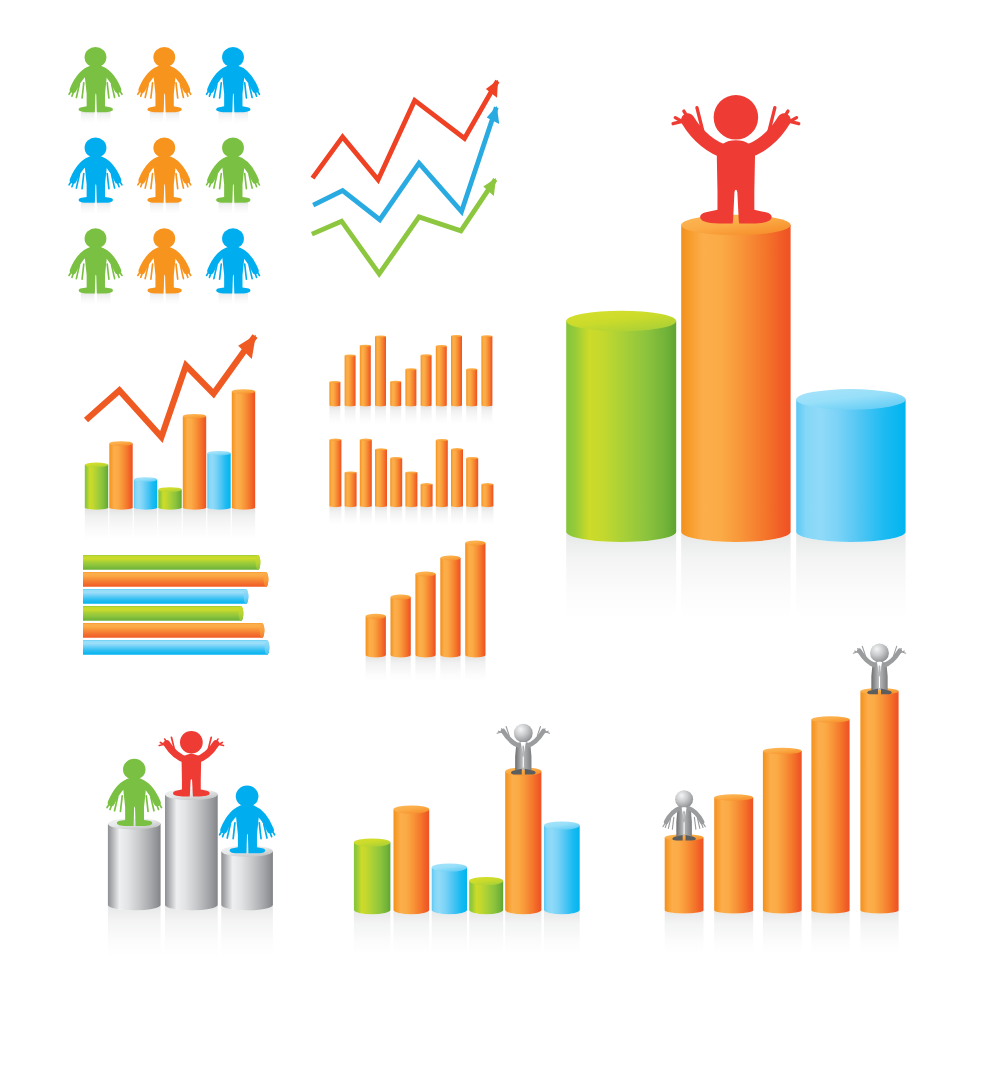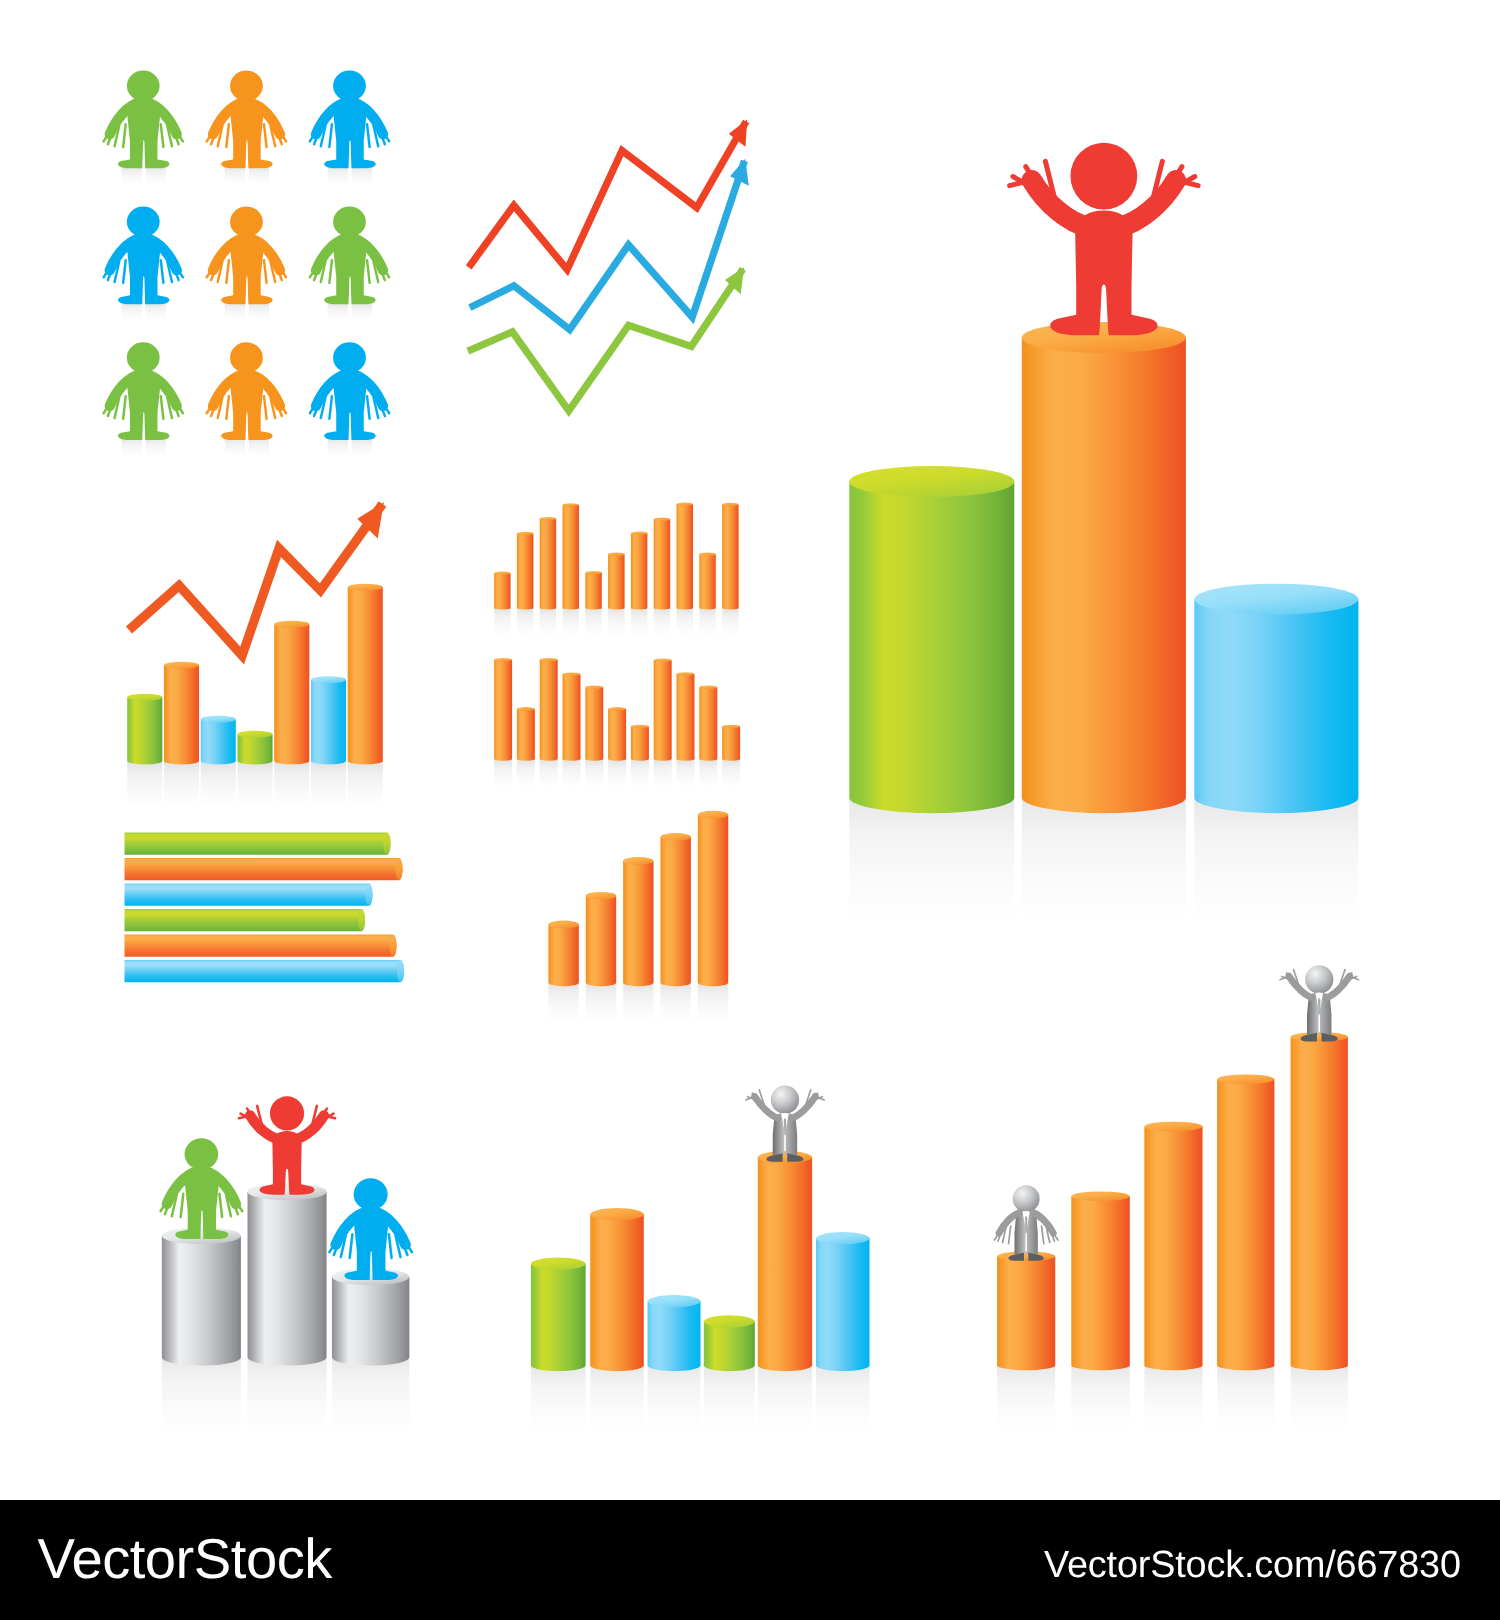--- a/index.html
+++ b/index.html
@@ -1080,17 +1080,13 @@
         </g>
         <g transform="translate(662.29 791.00) scale(0.4195)">
           <use href="#biz-down"></use>
         </g>
         <g transform="translate(856.61 642.36) scale(0.4402)">
           <use href="#biz-up"></use>
         </g>
       </g>
 </svg>
 
-  <div id="footer">
-    <div class="brand">VectorStock</div>
-    <div class="url">VectorStock.com/667830</div>
-  </div>
 </div>
 
 </body></html>

